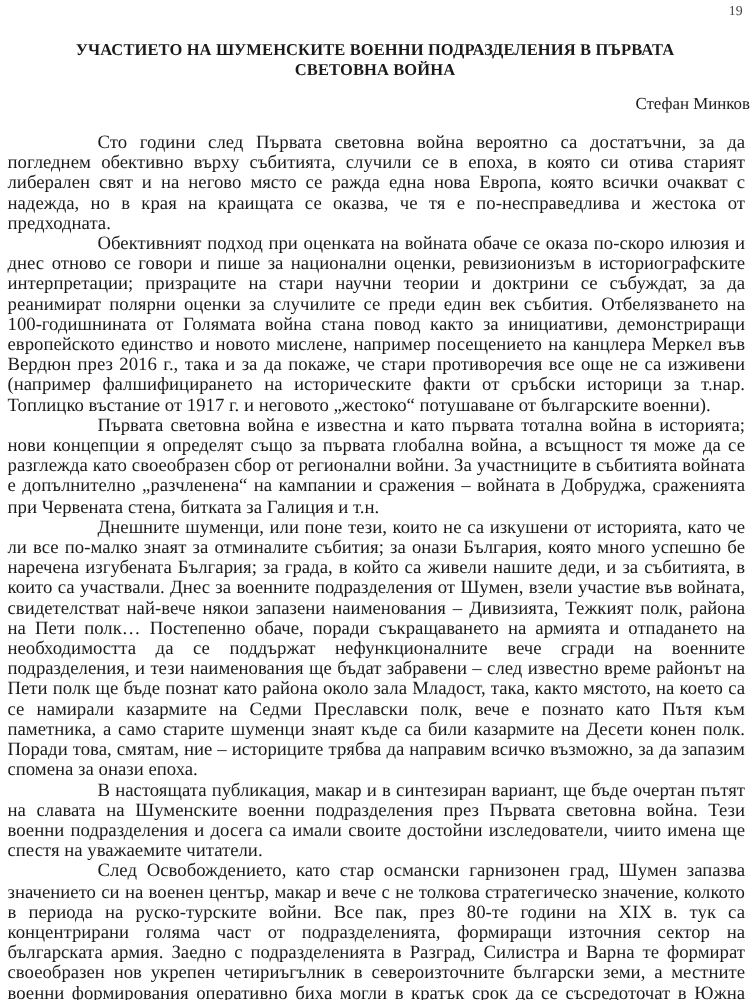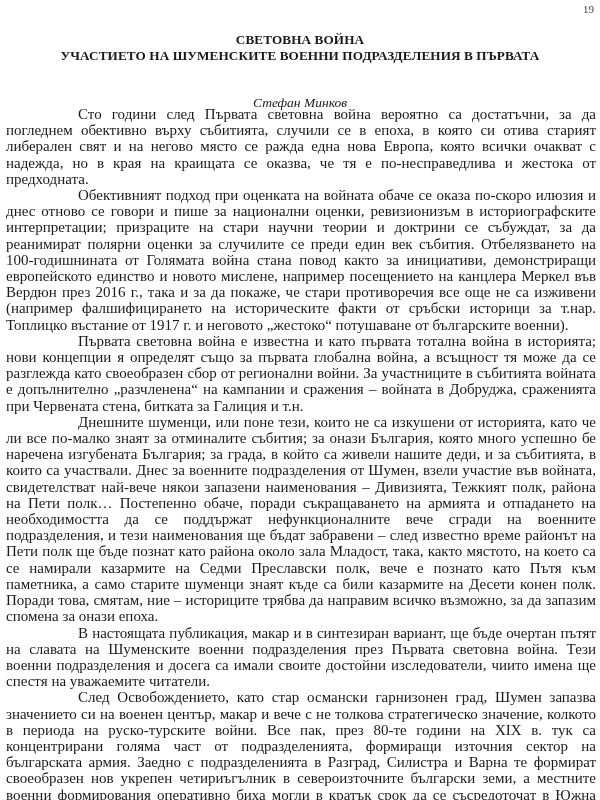--- a/index.html
+++ b/index.html
@@ -1,30 +1,30 @@
 <!DOCTYPE html>
 <html><head>
 <meta charset="utf-8">
 <style>
   html, body { margin: 0; padding: 0; background: #ffffff; }
   body { width: 600px; height: 800px; overflow: hidden; position: relative; color: #1a1a1a; font-family: "Liberation Serif", "DejaVu Serif", serif; }
   .page-number { position: absolute; top: 3px; right: 6px; font-size: 11px; color: #444; }
   .title { position: absolute; top: 32px; left: 0; width: 600px; text-align: center; font-weight: bold; font-size: 13.2px; line-height: 16px; letter-spacing: 0.1px; }
-  .author { position: absolute; top: 75px; left: 0; width: 600px; text-align: center; font-style: italic; font-size: 13.5px; margin-top: 20px; }
+  .author { position: absolute; top: 75px; left: 0; width: 600px; text-align: right; font-size: 13.5px; }
   .body-text { position: absolute; top: 106px; left: 6px; width: 590px; font-size: 15px; line-height: 16.2px; text-align: justify; }
   .body-text p { margin: 0; text-indent: 72px; }
 </style>
 </head>
 <body>
 
 <div class="page-number">19</div>
 
 <div class="title">
+  <div>УЧАСТИЕТО НА ШУМЕНСКИТЕ ВОЕННИ ПОДРАЗДЕЛЕНИЯ В ПЪРВАТА</div>
   <div>СВЕТОВНА ВОЙНА</div>
-  <div>УЧАСТИЕТО НА ШУМЕНСКИТЕ ВОЕННИ ПОДРАЗДЕЛЕНИЯ В ПЪРВАТА</div>
 </div>
 
 <div class="author">Стефан Минков</div>
 
 <div class="body-text">
   <p>Сто години след Първата световна война вероятно са достатъчни, за да погледнем обективно върху събитията, случили се в епоха, в която си отива старият либерален свят и на негово място се ражда една нова Европа, която всички очакват с надежда, но в края на краищата се оказва, че тя е по-несправедлива и жестока от предходната.</p>
   <p>Обективният подход при оценката на войната обаче се оказа по-скоро илюзия и днес отново се говори и пише за национални оценки, ревизионизъм в историографските интерпретации; призраците на стари научни теории и доктрини се събуждат, за да реанимират полярни оценки за случилите се преди един век събития. Отбелязването на 100-годишнината от Голямата война стана повод както за инициативи, демонстриращи европейското единство и новото мислене, например посещението на канцлера Меркел във Вердюн през 2016 г., така и за да покаже, че стари противоречия все още не са изживени (например фалшифицирането на историческите факти от сръбски историци за т.нар. Топлицко въстание от 1917 г. и неговото „жестоко“ потушаване от българските военни).</p>
   <p>Първата световна война е известна и като първата тотална война в историята; нови концепции я определят също за първата глобална война, а всъщност тя може да се разглежда като своеобразен сбор от регионални войни. За участниците в събитията войната е допълнително „разчленена“ на кампании и сражения – войната в Добруджа, сраженията при Червената стена, битката за Галиция и т.н.</p>
   <p>Днешните шуменци, или поне тези, които не са изкушени от историята, като че ли все по-малко знаят за отминалите събития; за онази България, която много успешно бе наречена изгубената България; за града, в който са живели нашите деди, и за събитията, в които са участвали. Днес за военните подразделения от Шумен, взели участие във войната, свидетелстват най-вече някои запазени наименования – Дивизията, Тежкият полк, района на Пети полк… Постепенно обаче, поради съкращаването на армията и отпадането на необходимостта да се поддържат нефункционалните вече сгради на военните подразделения, и тези наименования ще бъдат забравени – след известно време районът на Пети полк ще бъде познат като района около зала Младост, така, както мястото, на което са се намирали казармите на Седми Преславски полк, вече е познато като Пътя към паметника, а само старите шуменци знаят къде са били казармите на Десети конен полк. Поради това, смятам, ние – историците трябва да направим всичко възможно, за да запазим спомена за онази епоха.</p>
   <p>В настоящата публикация, макар и в синтезиран вариант, ще бъде очертан пътят на славата на Шуменските военни подразделения през Първата световна война. Тези военни подразделения и досега са имали своите достойни изследователи, чиито имена ще спестя на уважаемите читатели.</p>

